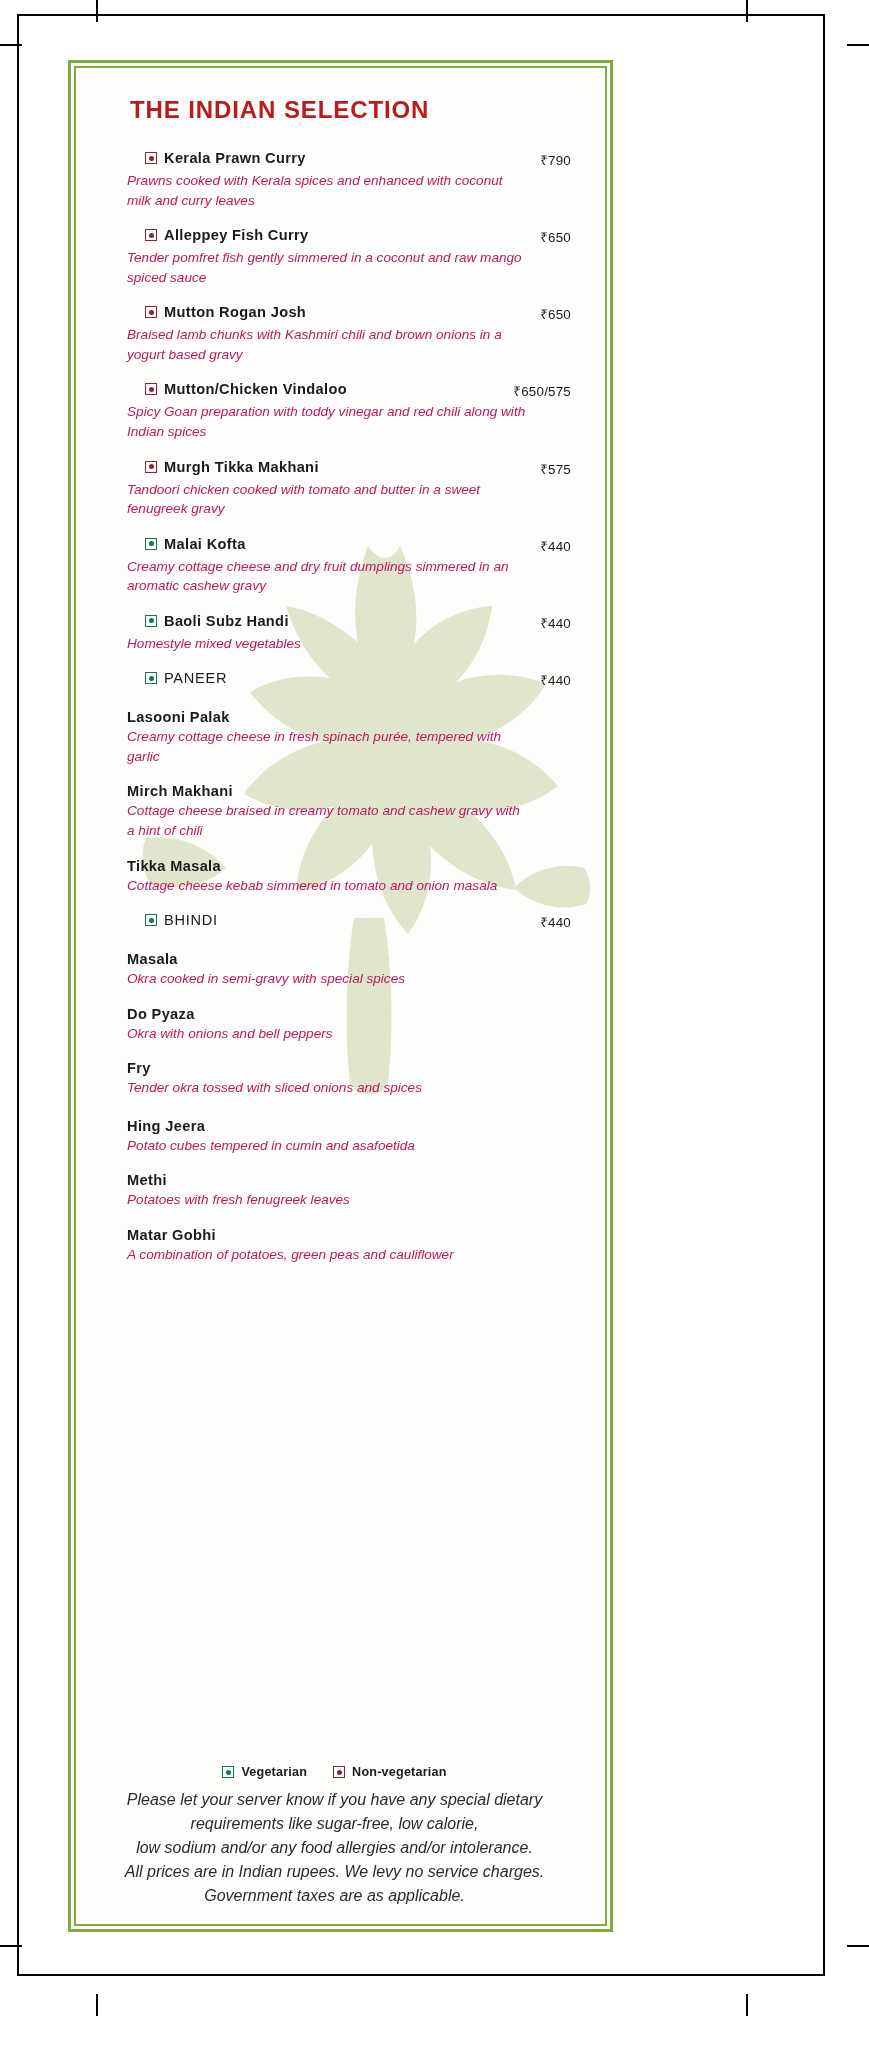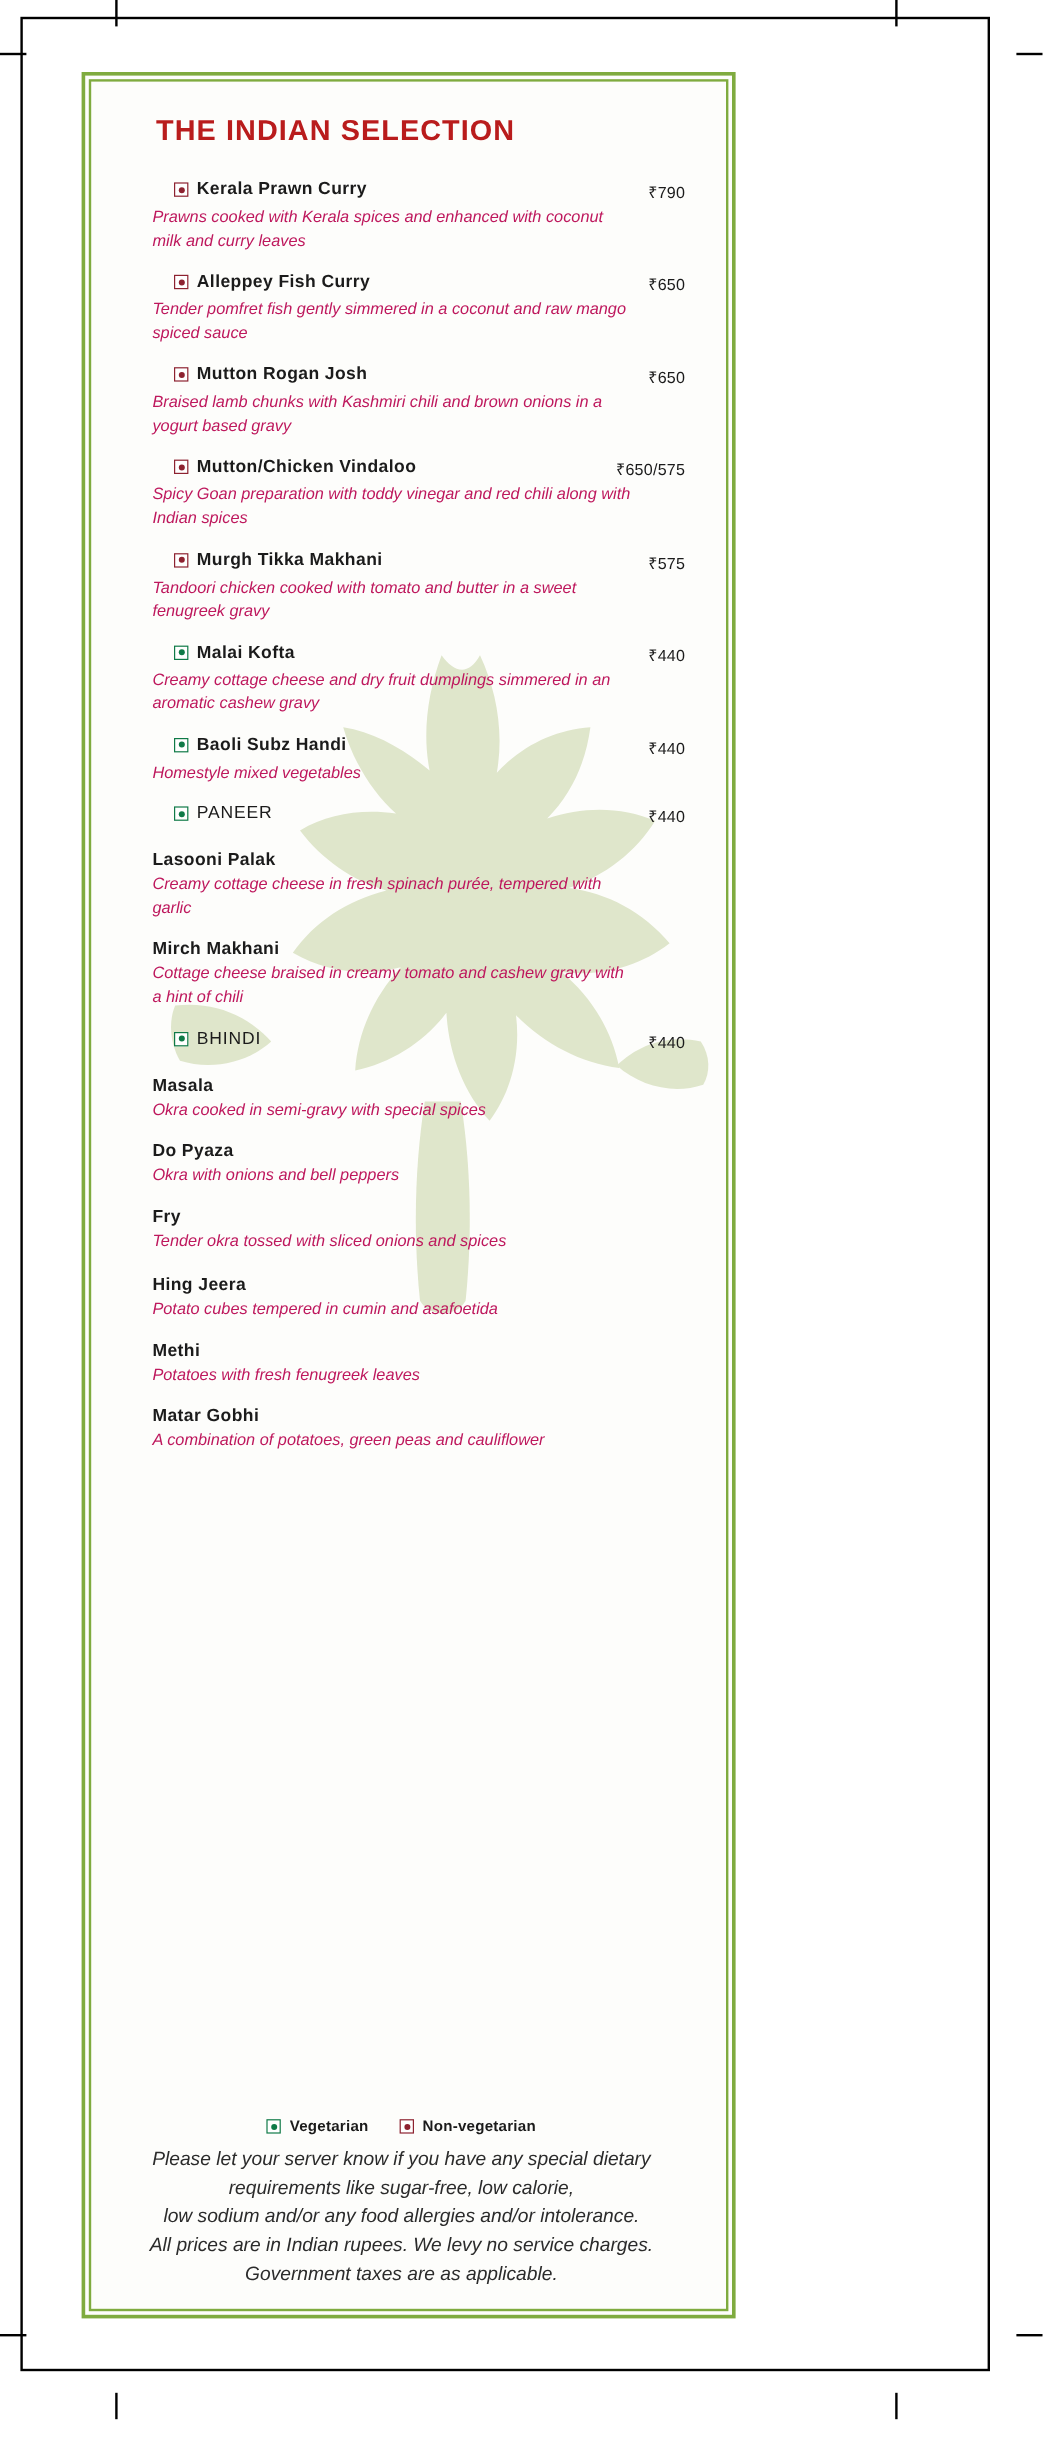--- a/index.html
+++ b/index.html
@@ -345,20 +345,24 @@
           </div>
           <div class="group-sublist">
             <div class="subitem">
               <div class="item-name">Lasooni Palak</div>
               <div class="item-desc">Creamy cottage cheese in fresh spinach purée, tempered with garlic</div>
             </div>
             <div class="subitem">
               <div class="item-name">Mirch Makhani</div>
               <div class="item-desc">Cottage cheese braised in creamy tomato and cashew gravy with a hint of chili</div>
             </div>
+            <div class="subitem">
+              <div class="item-name">Tikka Masala</div>
+              <div class="item-desc">Cottage cheese kebab simmered in tomato and onion masala</div>
+            </div>
           </div>
         </div>
 
         <div class="group">
           <div class="item-head">
             <div class="name-wrap">
               <span class="diet-icon"></span>
               <span class="item-name section">BHINDI</span>
             </div>
             <span class="item-price">₹440</span>

